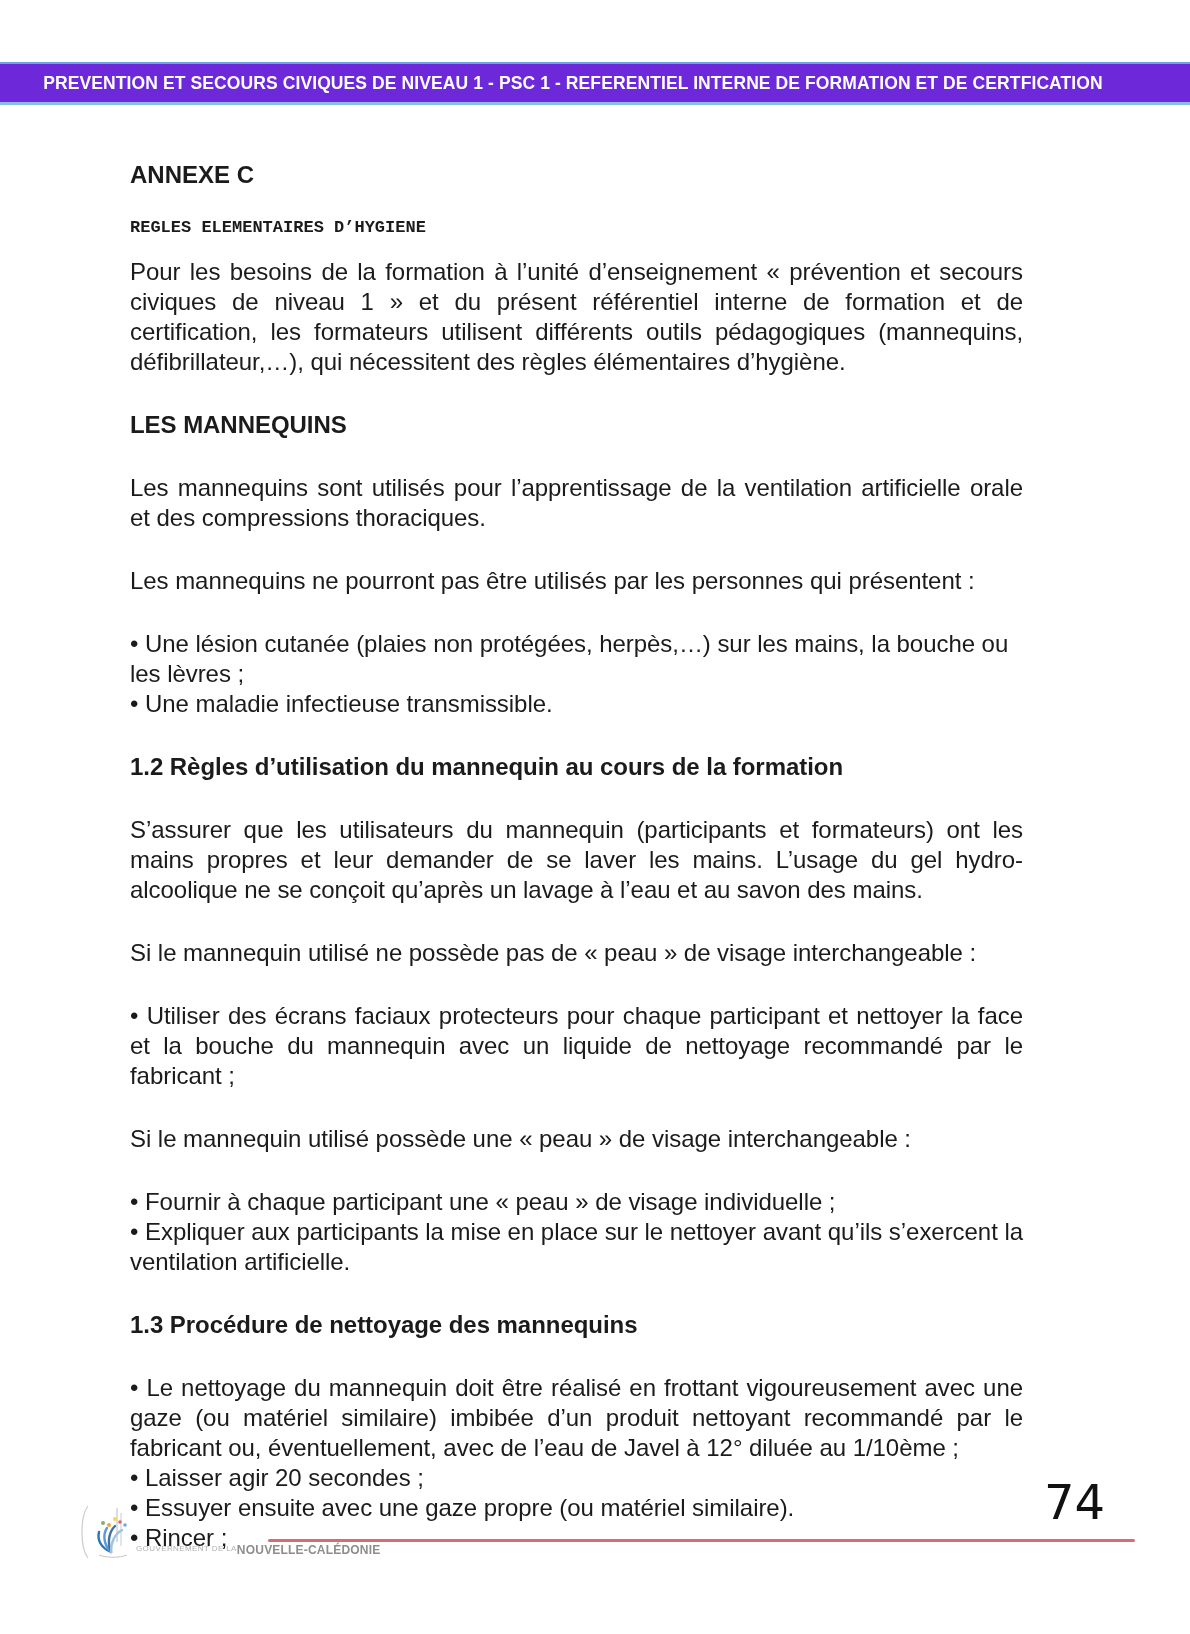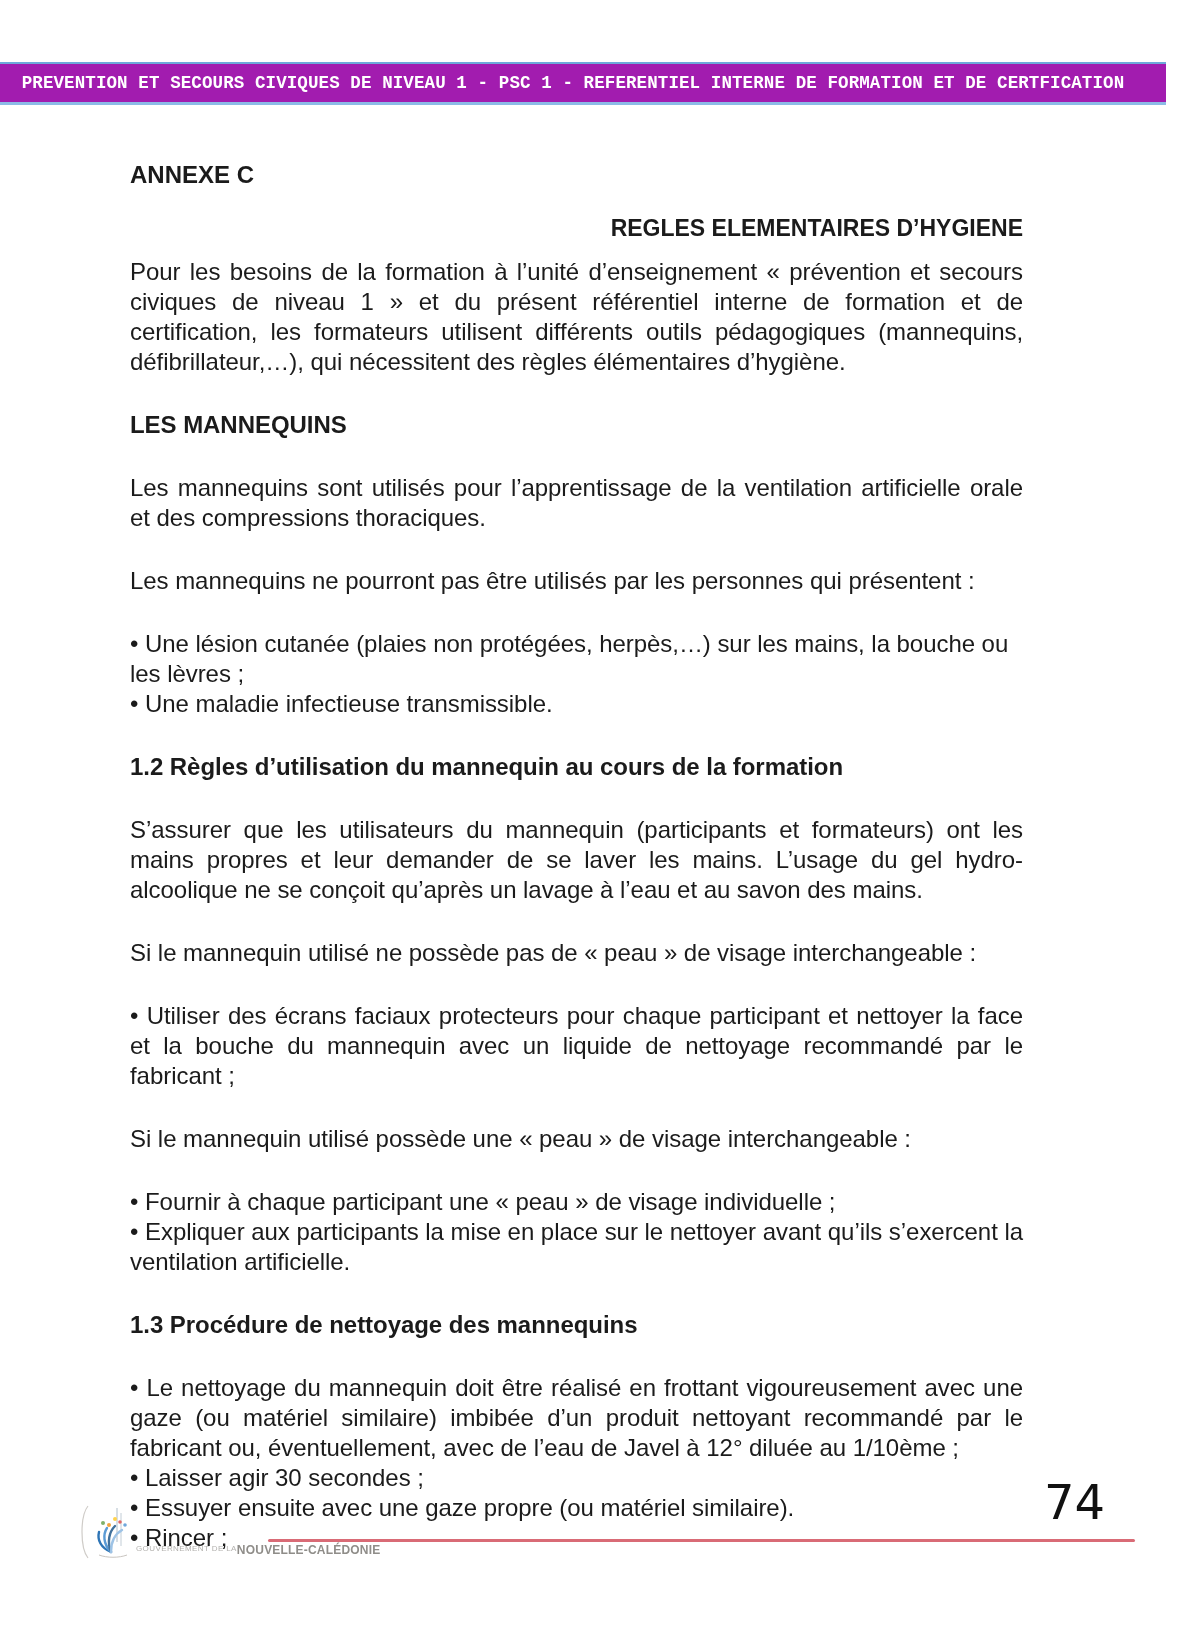--- a/index.html
+++ b/index.html
@@ -2,37 +2,37 @@
 <html><head>
 <meta charset="utf-8">
 <style>
   html,body{margin:0;padding:0;}
   body{
     width:1190px;height:1634px;background:#ffffff;
     font-family:"Liberation Sans",sans-serif;color:#1b1b1b;
     position:relative;overflow:hidden;
   }
   .topbar{
-    margin-top:62px;width:1146px;height:38px;background:#a21caf;
+    margin-top:62px;width:1146px;height:38px;background:#6d28d9;
     border-top:2px solid #6ea8da;border-bottom:3px solid #8cbbe6;
     display:flex;align-items:center;justify-content:center;
-    box-sizing:content-box;padding-right:20px;font-family:Liberation Mono, monospace;
+    box-sizing:content-box;padding-right:44px;
   }
   .topbar-title{
     color:#ffffff;font-weight:bold;font-size:17.5px;letter-spacing:.1px;
     white-space:nowrap;
   }
   .content{width:893px;margin-left:130px;}
   .title{
     text-align:left;font-size:24px;font-weight:bold;
     margin:57px 0 0;line-height:26px;
   }
   .subtitle{
-    text-align:right;font-size:23px;font-weight:bold;
-    margin:30px 0 0;line-height:20px;
+    text-align:left;font-size:17px;font-weight:bold;
+    margin:30px 0 0;line-height:20px;font-family:Liberation Mono, monospace;
   }
   .content p,.content h3{
     font-size:24px;line-height:30px;font-weight:normal;
     margin:33px 0 0;letter-spacing:-0.05px;
   }
   .content h3{font-weight:bold;}
   .jst{text-align:justify;}
   .tight{margin-top:0 !important;}
   .intro{margin-top:19px !important;}
   .page-number{
@@ -76,21 +76,21 @@
     <h3>1.2 Règles d’utilisation du mannequin au cours de la formation</h3>
     <p class="jst">S’assurer que les utilisateurs du mannequin (participants et formateurs) ont les mains propres et leur demander de se laver les mains. L’usage du gel hydro-alcoolique ne se conçoit qu’après un lavage à l’eau et au savon des mains.</p>
     <p>Si le mannequin utilisé ne possède pas de « peau » de visage interchangeable :</p>
     <p class="jst">• Utiliser des écrans faciaux protecteurs pour chaque participant et nettoyer la face et la bouche du mannequin avec un liquide de nettoyage recommandé par le fabricant ;</p>
     <p>Si le mannequin utilisé possède une « peau » de visage interchangeable :</p>
     <p>• Fournir à chaque participant une « peau » de visage individuelle ;</p>
     <p class="tight jst">• Expliquer aux participants la mise en place sur le nettoyer avant qu’ils s’exercent la ventilation artificielle.</p>
 
     <h3>1.3 Procédure de nettoyage des mannequins</h3>
     <p class="jst">•  Le nettoyage du mannequin doit être réalisé en frottant vigoureusement avec une gaze (ou matériel similaire) imbibée d’un produit nettoyant recommandé par le fabricant ou, éventuellement, avec de l’eau de Javel à 12° diluée au 1/10ème ;</p>
-    <p class="tight">• Laisser agir 30 secondes ;</p>
+    <p class="tight">• Laisser agir 20 secondes ;</p>
     <p class="tight">• Essuyer ensuite avec une gaze propre (ou matériel similaire).</p>
     <p class="tight">• Rincer ;</p>
   </main>
 
   <div class="page-number">74</div>
 
   <div class="footer-line"></div>
 
   <div class="logo">
     <span>

